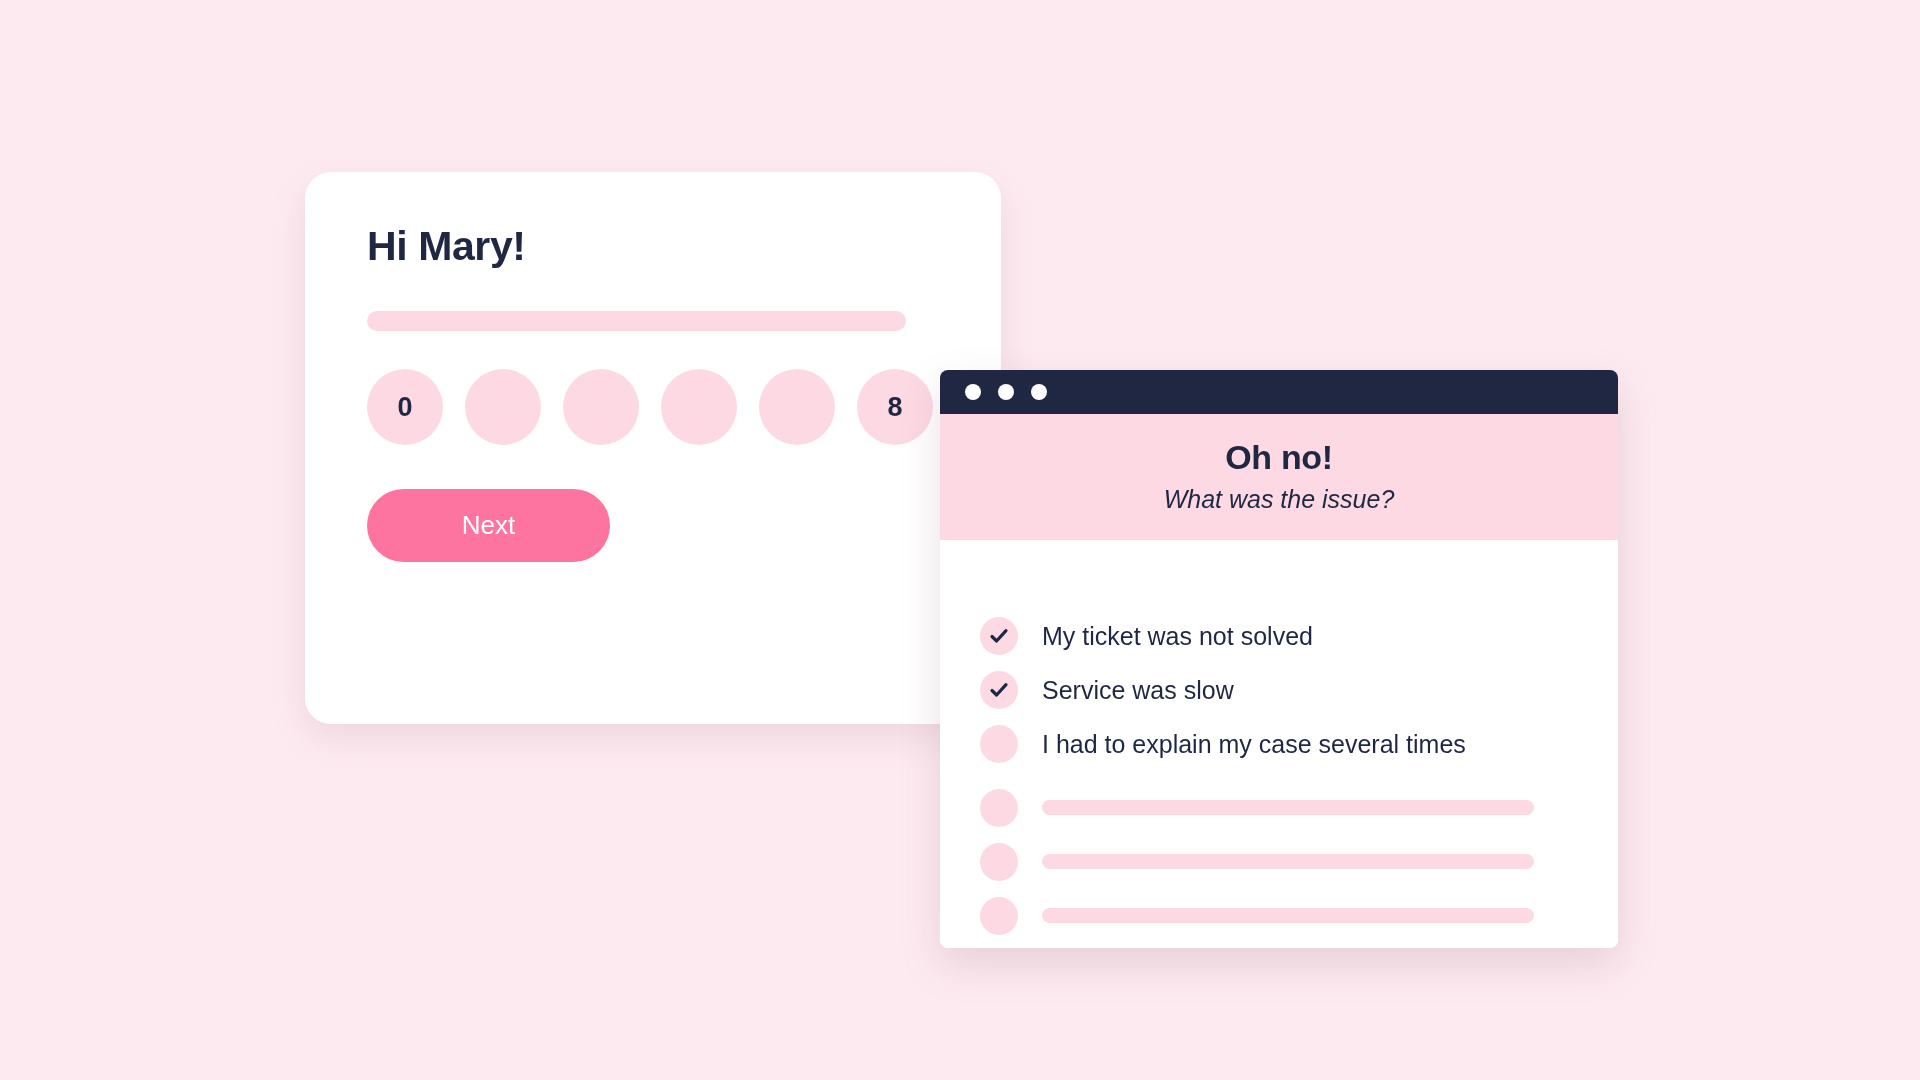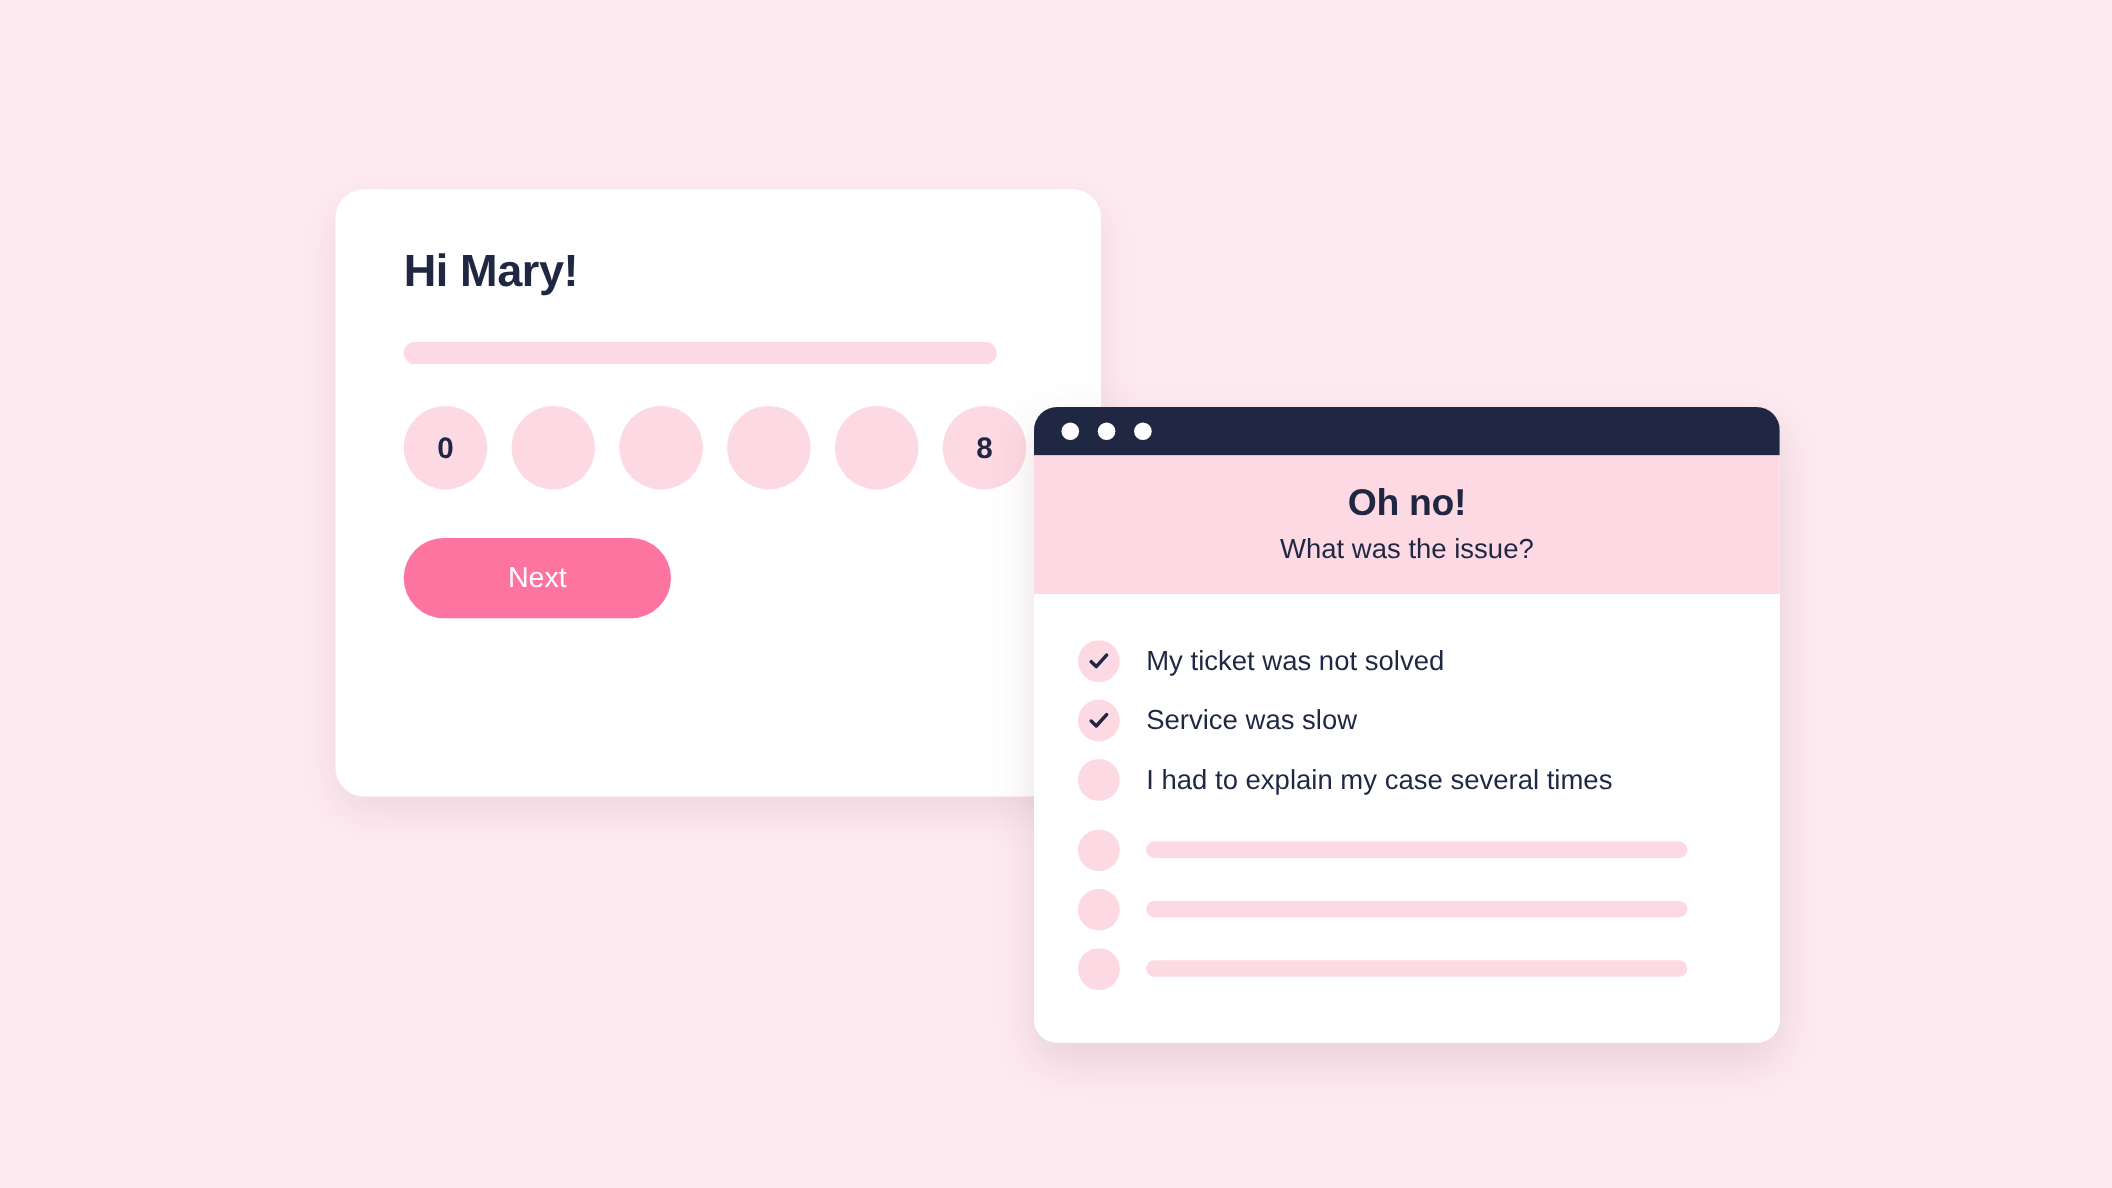--- a/index.html
+++ b/index.html
@@ -102,21 +102,21 @@
     justify-content: center;
   }
 
   
   .issue-window {
     position: absolute;
     left: 940px;
     top: 370px;
     width: 678px;
     height: 578px;
-    border-radius: 21px;
+    border-radius: 8px;
     background: #ffffff;
     box-shadow: 0 16px 40px rgba(150, 100, 125, 0.20);
     overflow: hidden;
     z-index: 2;
     display: flex;
     flex-direction: column;
   }
 
   .title-bar {
     height: 44px;
@@ -148,26 +148,28 @@
     color: #1f2742;
     line-height: 1.15;
     letter-spacing: -0.3px;
   }
 
   .issue-subtitle {
     margin-top: 8px;
     font-size: 25px;
     color: #1f2742;
     line-height: 1.15;
+    font-style: italic;
   }
 
   .issue-body {
     flex: 1 1 auto;
     padding: 34px 0 0 0;
     background: #ffffff;
+    margin-top: 35px;
   }
 
   .option-row {
     display: flex;
     align-items: center;
     gap: 24px;
     padding: 0 40px;
     height: 54px;
   }
 

